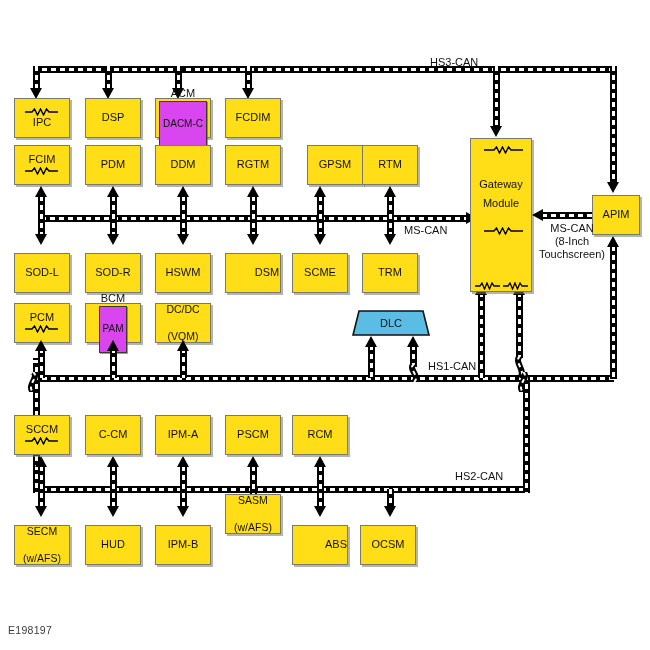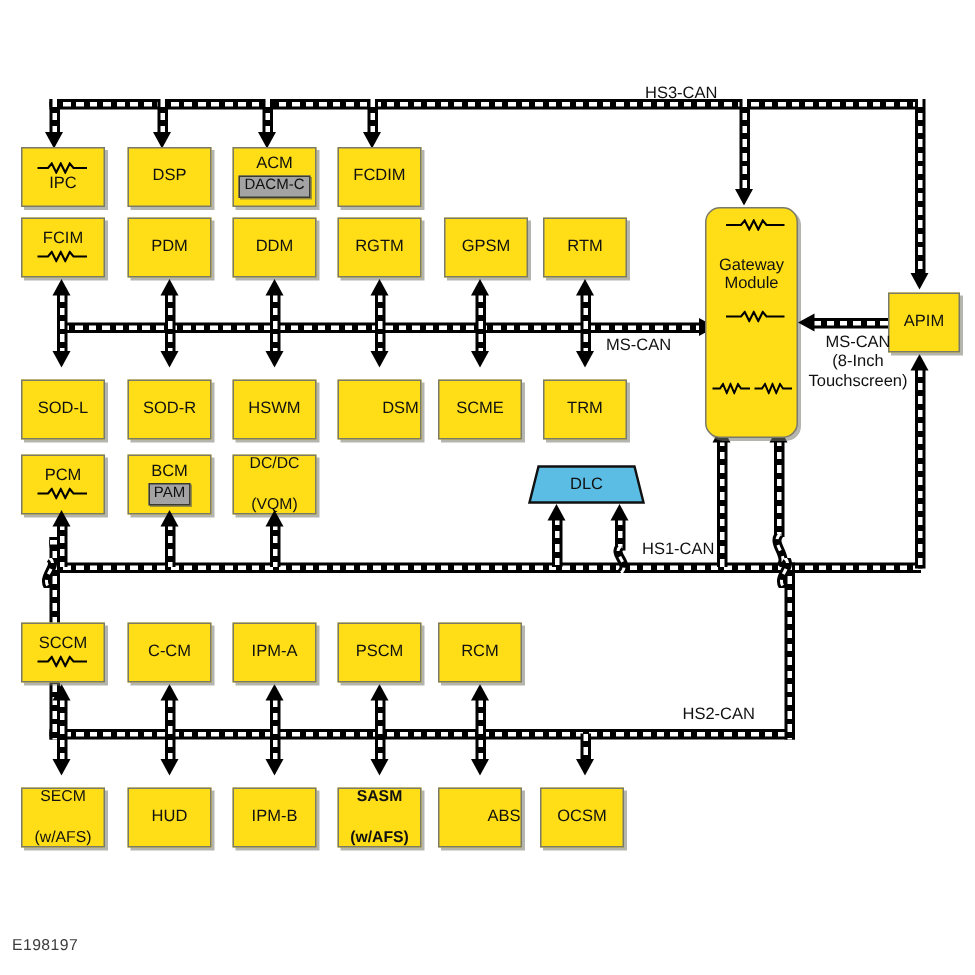--- a/index.html
+++ b/index.html
@@ -8,22 +8,22 @@
 
   
   .box{position:absolute;background:#FFDE17;border:1.5px solid #7a7a6a;
        box-shadow:2px 2px 0 rgba(120,120,110,.55);
        display:flex;flex-direction:column;align-items:center;justify-content:center;
        font-size:11px;color:#111;line-height:1.08;text-align:center;box-sizing:border-box;}
   .box .lbl{white-space:nowrap;}
   .box.small{font-size:10.5px;justify-content:space-between;}
 
   
-  .subbox{background:#a3a3a3;border:1px solid #3a3a30;box-shadow:1px 1px 0 rgba(90,90,80,.6);
-          font-size:10px;padding:0px 3px;margin-top:1px;line-height:1.25;}
+  .subbox{background:#d946ef;border:1px solid #3a3a30;box-shadow:1px 1px 0 rgba(90,90,80,.6);
+          font-size:10px;padding:16px 3px;margin-top:1px;line-height:1.25;}
 
   
   .res{position:relative;width:36px;height:8px;margin:1px 0;}
   .res svg{display:block;}
 
   
   .dlc{position:absolute;display:flex;align-items:center;justify-content:center;
        font-size:11px;color:#111;}
   .dlc svg{position:absolute;left:0;top:0;}
   .dlc span{position:relative;z-index:2;}
@@ -106,21 +106,21 @@
   </div>
   <div class="box" style="left:85px;top:145px;width:56px;height:40px;">
     <span class="lbl">PDM</span>
   </div>
   <div class="box" style="left:155px;top:145px;width:56px;height:40px;">
     <span class="lbl">DDM</span>
   </div>
   <div class="box" style="left:225px;top:145px;width:56px;height:40px;">
     <span class="lbl">RGTM</span>
   </div>
-  <div class="box" style="left:296px;top:145px;width:56px;height:40px;">
+  <div class="box" style="left:307px;top:145px;width:56px;height:40px;">
     <span class="lbl">GPSM</span>
   </div>
   <div class="box" style="left:362px;top:145px;width:56px;height:40px;">
     <span class="lbl">RTM</span>
   </div>
 
   <div class="bus h" style="left:41px;top:215px;width:429px;"></div>
   <div class="arr right" style="left:466px;top:212px;"></div>
   <div class="buslbl" style="left:404px;top:224px;">MS-CAN</div>
 
@@ -296,32 +296,32 @@
   <div class="box small" style="left:14px;top:525px;width:56px;height:40px;">
     <span class="lbl">SECM</span>
     <span class="lbl">(w/AFS)</span>
   </div>
   <div class="box" style="left:85px;top:525px;width:56px;height:40px;">
     <span class="lbl">HUD</span>
   </div>
   <div class="box" style="left:155px;top:525px;width:56px;height:40px;">
     <span class="lbl">IPM-B</span>
   </div>
-  <div class="box small" style="left:225px;top:525px;width:56px;height:40px;font-weight:bold;">
+  <div class="box small" style="left:225px;top:494px;width:56px;height:40px;">
     <span class="lbl">SASM</span>
     <span class="lbl">(w/AFS)</span>
   </div>
   <div class="box" style="left:292px;top:525px;width:56px;height:40px;align-items:flex-end;">
     <span class="lbl">ABS</span>
   </div>
   <div class="box" style="left:360px;top:525px;width:56px;height:40px;">
     <span class="lbl">OCSM</span>
   </div>
 
-  <div class="box" style="left:470px;top:138px;width:62px;height:154px;justify-content:flex-start;padding-top:6px;border-radius:10px;">
+  <div class="box" style="left:470px;top:138px;width:62px;height:154px;justify-content:space-between;padding-top:6px;">
     <span class="res" style="margin-bottom:18px;">
       <svg width="42" height="8">
           <path d="M1 4 H11 L13.5 1 L16.5 7 L19.5 1 L22.5 7 L25.5 1 L28 4 H40" stroke="#000" stroke-width="1.4" fill="none"></path>
         </svg>
     </span>
     <span class="lbl">Gateway</span>
     <span class="lbl">Module</span>
     <span class="res" style="margin-top:11px;">
       <svg width="42" height="8">
           <path d="M1 4 H11 L13.5 1 L16.5 7 L19.5 1 L22.5 7 L25.5 1 L28 4 H40" stroke="#000" stroke-width="1.4" fill="none"></path>

